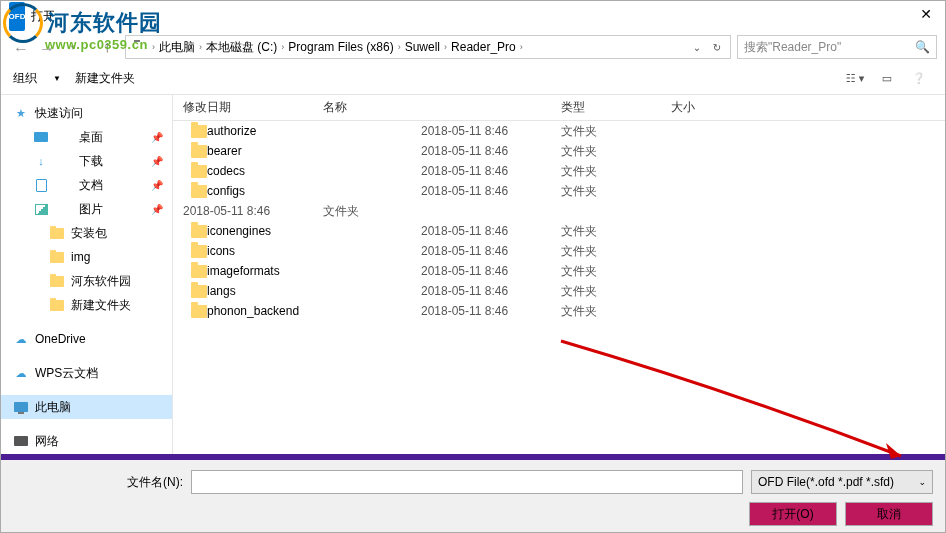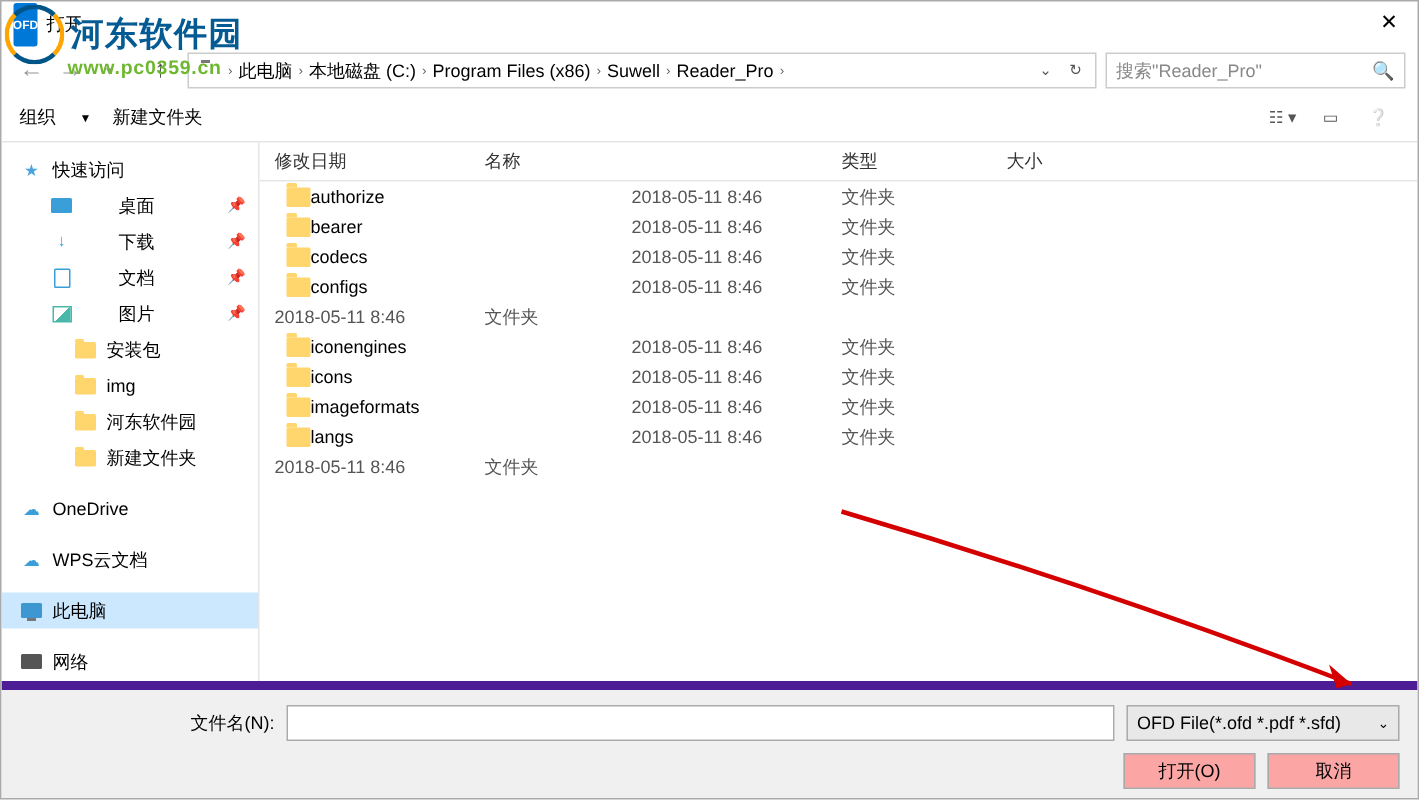--- a/index.html
+++ b/index.html
@@ -73,21 +73,21 @@
 
 .arrow-annotation { position:absolute; top:330px; left:550px; width:380px; height:140px; pointer-events:none; z-index:5;}
 .arrow-annotation svg { width:100%; height:100%; }
 
 .footer { position:absolute; bottom:0; left:0; right:0; height:78px; border-top:6px solid #4c1d95; background:#f0f0f0; padding:10px 12px 8px 12px; }
 .fn-row { display:flex; align-items:center; gap:8px; margin-bottom:8px; }
 .fn-label { font-size:12px; width:170px; text-align:right; }
 .fn-input { flex:1; height:24px; border:1px solid #aaa; background:#fff; padding:0 6px; font-size:12px; }
 .fn-filter { width:182px; height:24px; border:1px solid #aaa; background:#e8e8e8; font-size:12px; padding:0 6px; display:flex;align-items:center;justify-content:space-between; }
 .btn-row { display:flex; justify-content:flex-end; gap:8px; }
-.btn { width:88px; height:24px; border:1px solid #aaa; background:#fca5a5; font-size:12px; display:flex;align-items:center;justify-content:center; cursor:pointer;}
+.btn { width:88px; height:24px; border:1px solid #aaa; background:#be185d; font-size:12px; display:flex;align-items:center;justify-content:center; cursor:pointer;}
 </style>
 </head>
 <body>
 
 <div class="watermark">
   <div class="wm-logo">
     <div class="wm-circle"></div>
     <span class="wm-text">河东软件园</span>
   </div>
   <div class="wm-url">www.pc0359.cn</div>
@@ -294,20 +294,24 @@
         </div>
         <div class="row">
           <div class="cell name-cell">
             <span class="folder-icon"></span>
             <span>langs</span>
           </div>
           <div class="cell date-cell">2018-05-11 8:46</div>
           <div class="cell type-cell">文件夹</div>
         </div>
         <div class="row">
+          <div class="cell name-cell">
+            <span class="folder-icon"></span>
+            <span>phonon_backend</span>
+          </div>
           <div class="cell date-cell">2018-05-11 8:46</div>
           <div class="cell type-cell">文件夹</div>
         </div>
       </div>
   </div>
 </div>
 
 <div class="arrow-annotation">
   <svg viewBox="0 0 380 140">
     <path d="M 10 10 Q 180 60 350 125" stroke="#d40000" stroke-width="3" fill="none"></path>

